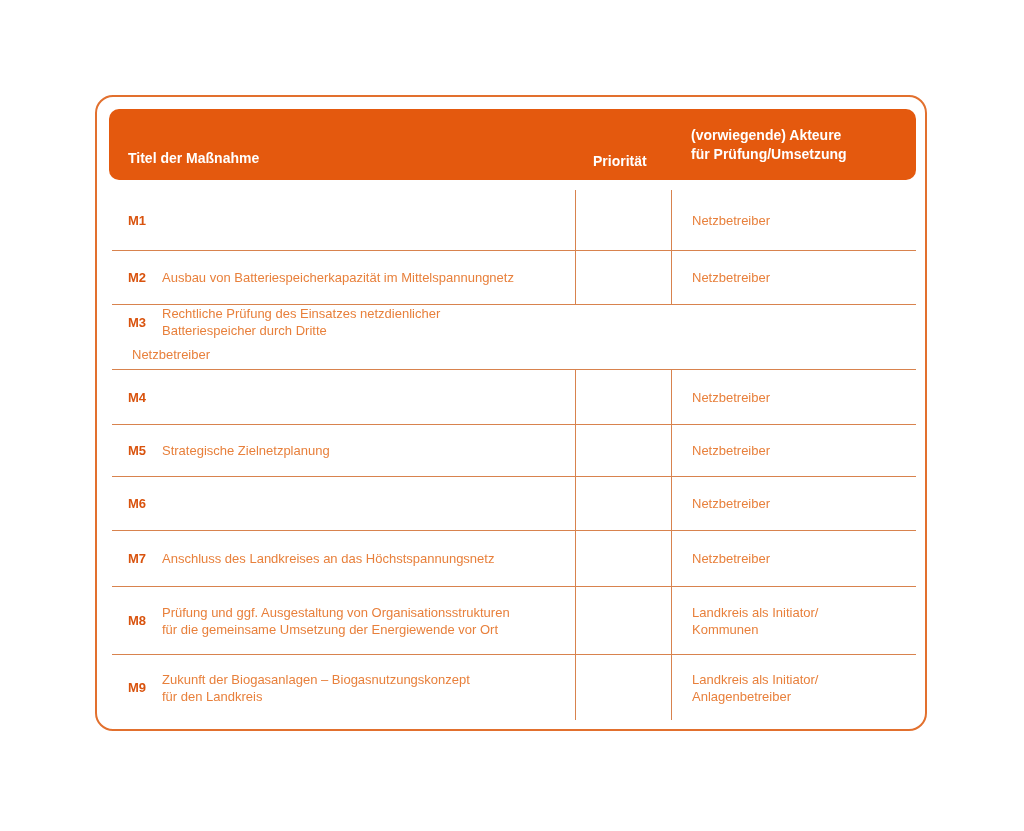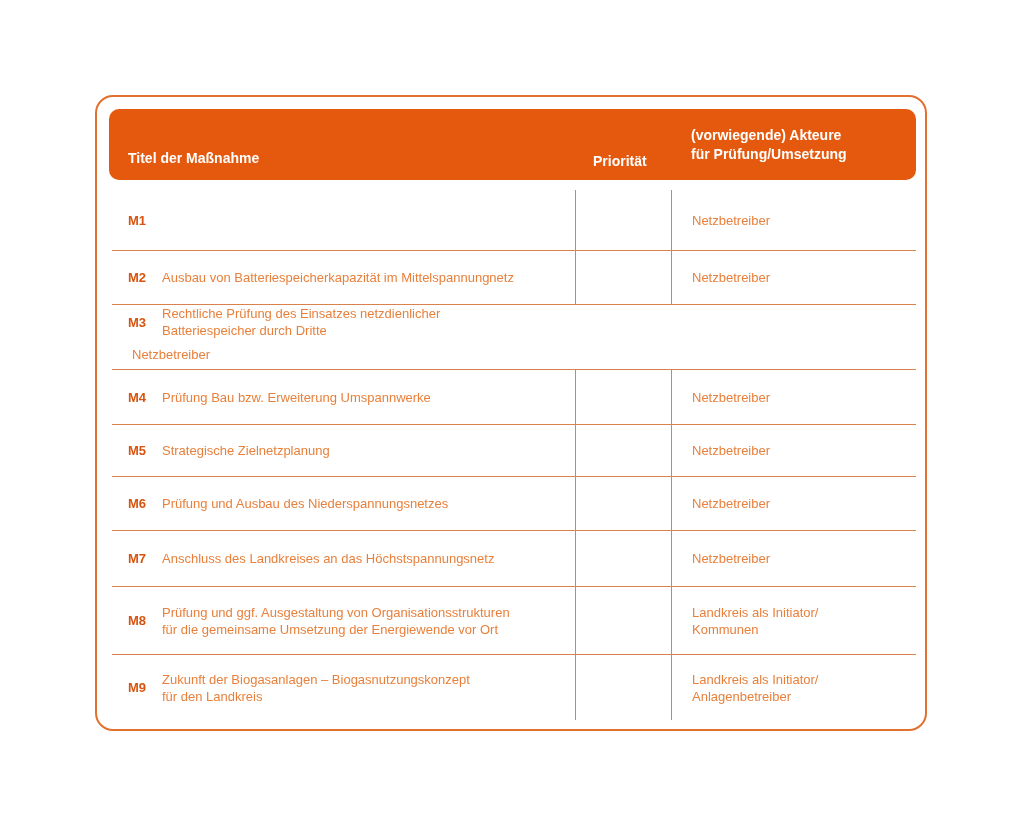--- a/index.html
+++ b/index.html
@@ -129,41 +129,39 @@
 Batteriespeicher durch Dritte</span>
     </div>
     <div class="cell c-prio"></div>
     <div class="cell c-act">
       <span class="actors">Netzbetreiber</span>
     </div>
   </div>
       <div class="row" style="height: 55px;">
     <div class="cell c-title">
       <span class="mid">M4</span>
-      <span class="mtitle">Prüfung Bau bzw. Erweiterung Umspannwerke</span>
     </div>
     <div class="cell c-prio"></div>
     <div class="cell c-act">
       <span class="actors">Netzbetreiber</span>
     </div>
   </div>
       <div class="row" style="height: 52px;">
     <div class="cell c-title">
       <span class="mid">M5</span>
       <span class="mtitle">Strategische Zielnetzplanung</span>
     </div>
     <div class="cell c-prio"></div>
     <div class="cell c-act">
       <span class="actors">Netzbetreiber</span>
     </div>
   </div>
       <div class="row" style="height: 54px;">
     <div class="cell c-title">
       <span class="mid">M6</span>
-      <span class="mtitle">Prüfung und Ausbau des Niederspannungsnetzes</span>
     </div>
     <div class="cell c-prio"></div>
     <div class="cell c-act">
       <span class="actors">Netzbetreiber</span>
     </div>
   </div>
       <div class="row" style="height: 56px;">
     <div class="cell c-title">
       <span class="mid">M7</span>
       <span class="mtitle">Anschluss des Landkreises an das Höchstspannungsnetz</span>

